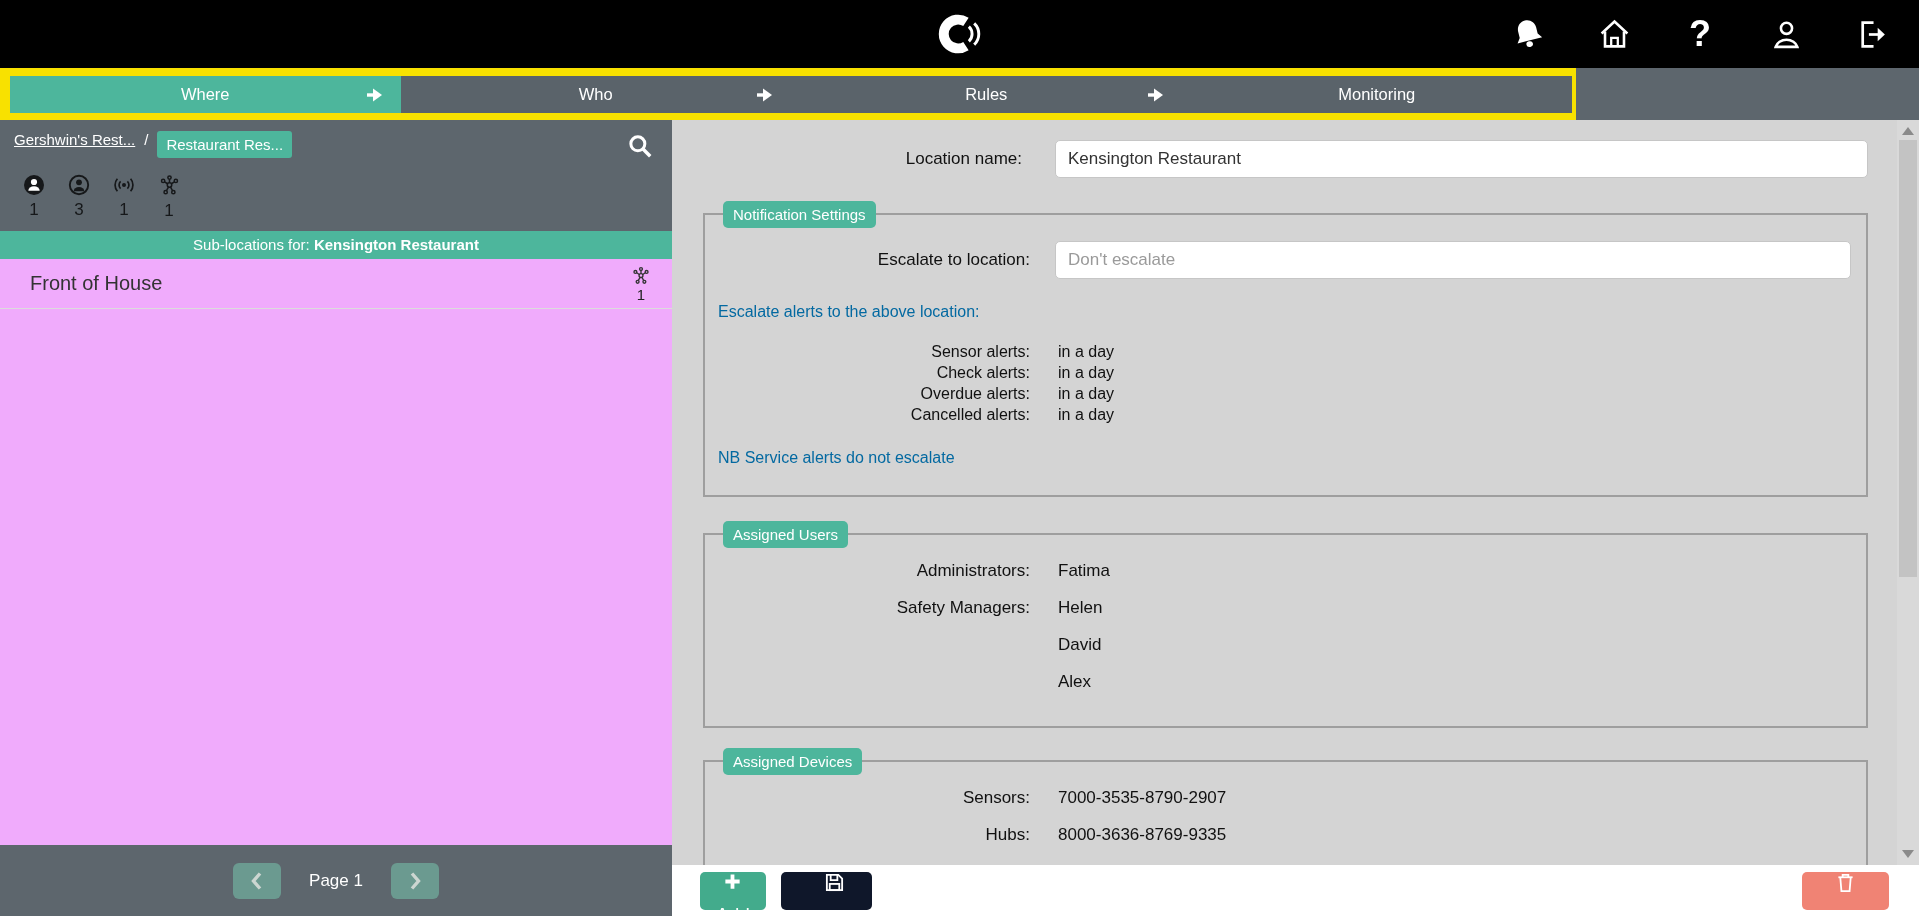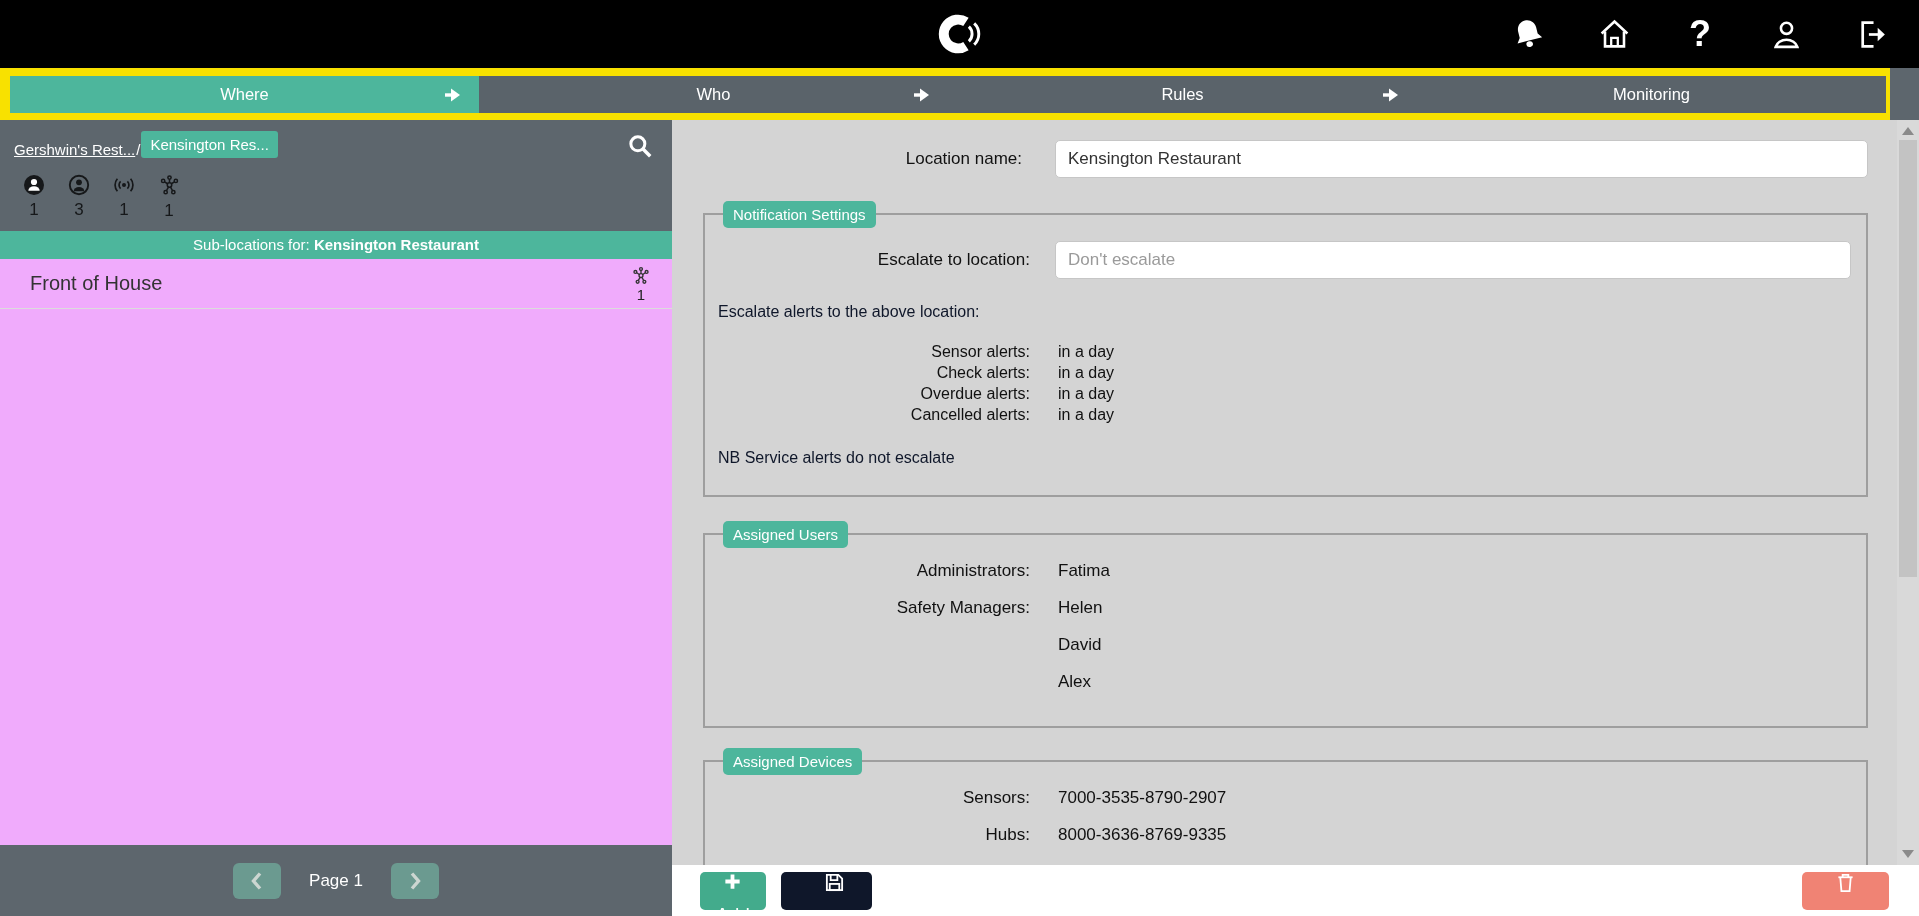--- a/index.html
+++ b/index.html
@@ -9,34 +9,34 @@
 
   
   .topbar { height:68px; background:#000; position:relative; display:flex; align-items:center;
             justify-content:flex-end; gap:52px; padding-right:30px; flex:0 0 68px; }
   .logo { position:absolute; left:50%; top:50%; transform:translate(-50%,-50%); width:48px; height:48px; }
   .tb-icon { width:34px; height:34px; display:flex; align-items:center; justify-content:center; cursor:pointer; }
   .help-glyph { color:#fff; font-size:36px; font-weight:bold; line-height:1; }
 
   
   .stepnav { height:52px; background:#5d666d; position:relative; flex:0 0 52px; }
-  .step-strip { position:absolute; left:0; top:0; width:1890px; height:52px; background:#f8e100;
+  .step-strip { position:absolute; left:0; top:0; width:1576px; height:52px; background:#f8e100;
                 padding:8px 4px 7px 10px; display:flex; }
   .step { flex:1; background:#5a636a; color:#fff; display:flex; align-items:center; justify-content:center;
           position:relative; font-size:16.5px; cursor:pointer; }
   .step.active { background:#4db69c; }
   .step .arrow { position:absolute; right:16px; top:50%; transform:translateY(-50%); width:20px; height:20px; }
 
   
   .content { flex:1; display:flex; min-height:0; }
 
   
   .sidebar { width:672px; flex:0 0 672px; background:#5d666d; color:#fff; display:flex; flex-direction:column; }
   .sb-top { position:relative; padding:11px 14px 0 14px; }
-  .breadcrumb { display:flex; align-items:flex-end; gap:1px; font-size:15px; }
+  .breadcrumb { display:flex; align-items:flex-start; gap:9px; font-size:15px; }
   .crumb-link { text-decoration:underline; cursor:pointer; }
   .crumb-sep { font-size:15px; }
   .crumb-chip { background:#4db69c; padding:5px 9px; border-radius:3px; cursor:pointer; }
   .search-btn { position:absolute; right:18px; top:12px; width:28px; height:28px; cursor:pointer; }
   .counts { display:flex; gap:13px; padding:15px 0 10px 4px; }
   .count-stack { width:32px; text-align:center; }
   .count-stack .num { font-size:17px; color:#16181a; line-height:1.1; }
   .subloc-bar { background:#4db69c; text-align:center; font-size:15px; padding:5px 0 6px 0; }
   .subloc-bar b { font-weight:bold; }
   .sb-list { flex:1; background:#f0abfc; color:#333; overflow:hidden; }
@@ -61,21 +61,21 @@
 
   .panel { border:2px solid #9e9e9e; position:relative; margin-left:13px; padding:26px 15px 28px 13px; }
   .panel-tag { position:absolute; top:-14px; left:18px; background:#4db69c; color:#fff; font-size:15px;
                padding:5px 10px; border-radius:5px; }
   .p-row { display:flex; align-items:center; }
   .p-row .plbl { flex:0 0 312px; text-align:right; font-size:17px; color:#111; }
   .p-row .pval { margin-left:28px; font-size:17px; color:#111; }
   .p-row .pinput { margin-left:25px; flex:1; height:38px; border:1px solid #c6c6c6; border-radius:5px;
                    font-size:17px; padding:0 12px; color:#333; background:#fff; font-family:"Liberation Sans",sans-serif; }
   .p-row .pinput::placeholder { color:#9a9a9a; }
-  .p-note { font-size:16px; color:#0f172a; margin-top:24px; }
+  .p-note { font-size:16px; color:#0369a1; margin-top:24px; }
   .alerts { margin-top:20px; }
   .alerts .p-row { line-height:21px; }
   .alerts .plbl, .alerts .pval { font-size:16px; }
   .panel-users { margin-top:36px; padding-bottom:34px; }
   .panel-users .p-row, .panel-devices .p-row { margin-bottom:17px; }
   .panel-users .p-row:last-child { margin-bottom:0; }
   .panel-notif { margin-top:35px; }
   .panel-devices { margin-top:32px; padding-bottom:30px; }
 
   
@@ -180,21 +180,21 @@
     </div>
   </nav>
 
   <div class="content">
 
     <aside class="sidebar">
       <div class="sb-top">
         <div class="breadcrumb">
           <span class="crumb-link">Gershwin's Rest...</span>
           <span class="crumb-sep">/</span>
-          <span class="crumb-chip">Kensington Res...</span>
+          <span class="crumb-chip">Restaurant Res...</span>
         </div>
         <span class="search-btn">
           <svg viewBox="0 0 26 26" width="28" height="28">
             <circle cx="11" cy="11" r="6.5" fill="none" stroke="#fff" stroke-width="2.8"></circle>
             <path d="M15.8 15.8 L22.5 22.5" stroke="#fff" stroke-width="3.2"></path>
           </svg>
         </span>
         <div class="counts">
           <div class="count-stack">
             <span>

